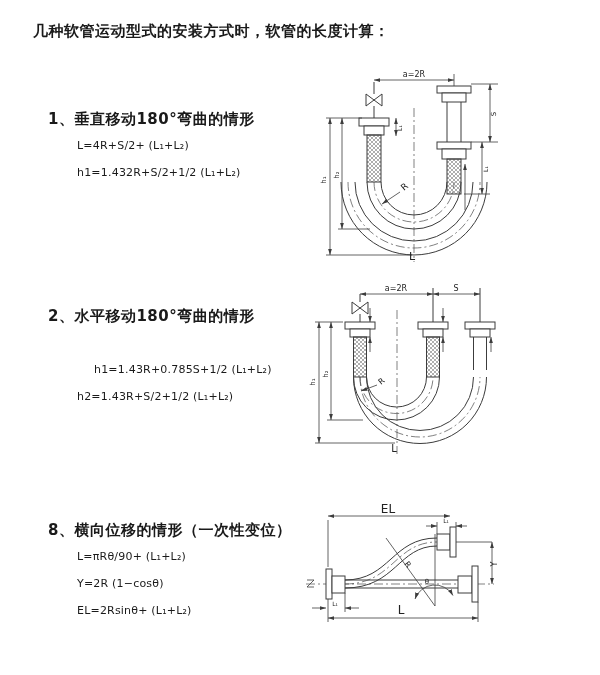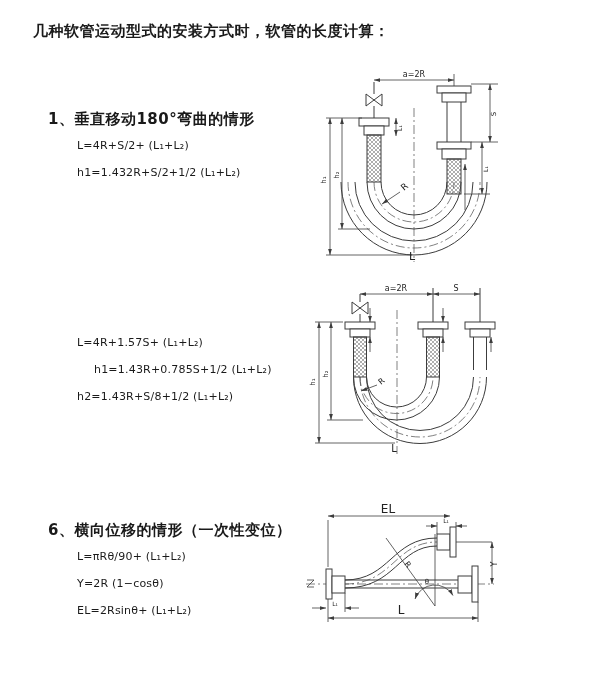--- a/index.html
+++ b/index.html
@@ -21,25 +21,25 @@
 <body>
 
 <div class="page">
 
   <div class="title">几种软管运动型式的安装方式时，软管的长度计算：</div>
 
   <div class="heading" style="left:48px;top:110px">1、垂直移动180°弯曲的情形</div>
   <div class="formula" style="left:77px;top:139px">L=4R+S/2+ (L₁+L₂)</div>
   <div class="formula" style="left:77px;top:166px">h1=1.432R+S/2+1/2 (L₁+L₂)</div>
 
-  <div class="formula" style="left:77px;top:336px">L=4R+1.57S+ (L₁+L₂)</div>
+  <div class="heading" style="left:48px;top:307px">2、水平移动180°弯曲的情形</div>
   <div class="formula" style="left:94px;top:363px">h1=1.43R+0.785S+1/2 (L₁+L₂)</div>
-  <div class="formula" style="left:77px;top:390px">h2=1.43R+S/8+1/2 (L₁+L₂)</div>
-
-  <div class="heading" style="left:48px;top:521px">6、横向位移的情形（一次性变位）</div>
+  <div class="formula" style="left:77px;top:390px">h2=1.43R+S/2+1/2 (L₁+L₂)</div>
+
+  <div class="heading" style="left:48px;top:521px">8、横向位移的情形（一次性变位）</div>
   <div class="formula" style="left:77px;top:550px">L=πRθ/90+ (L₁+L₂)</div>
   <div class="formula" style="left:77px;top:577px">Y=2R (1−cosθ)</div>
   <div class="formula" style="left:77px;top:604px">EL=2Rsinθ+ (L₁+L₂)</div>
 
   <svg style="left:312px;top:70px" width="280" height="195" viewBox="0 0 280 195">
     <defs>
       <pattern id="hp1" width="4" height="4" patternUnits="userSpaceOnUse">
         <path d="M0,4 L4,0 M0,0 L4,4" stroke="#777" stroke-width="0.6"></path>
       </pattern>
       <marker id="m1" markerWidth="10" markerHeight="8" refX="8" refY="3" orient="auto-start-reverse">

